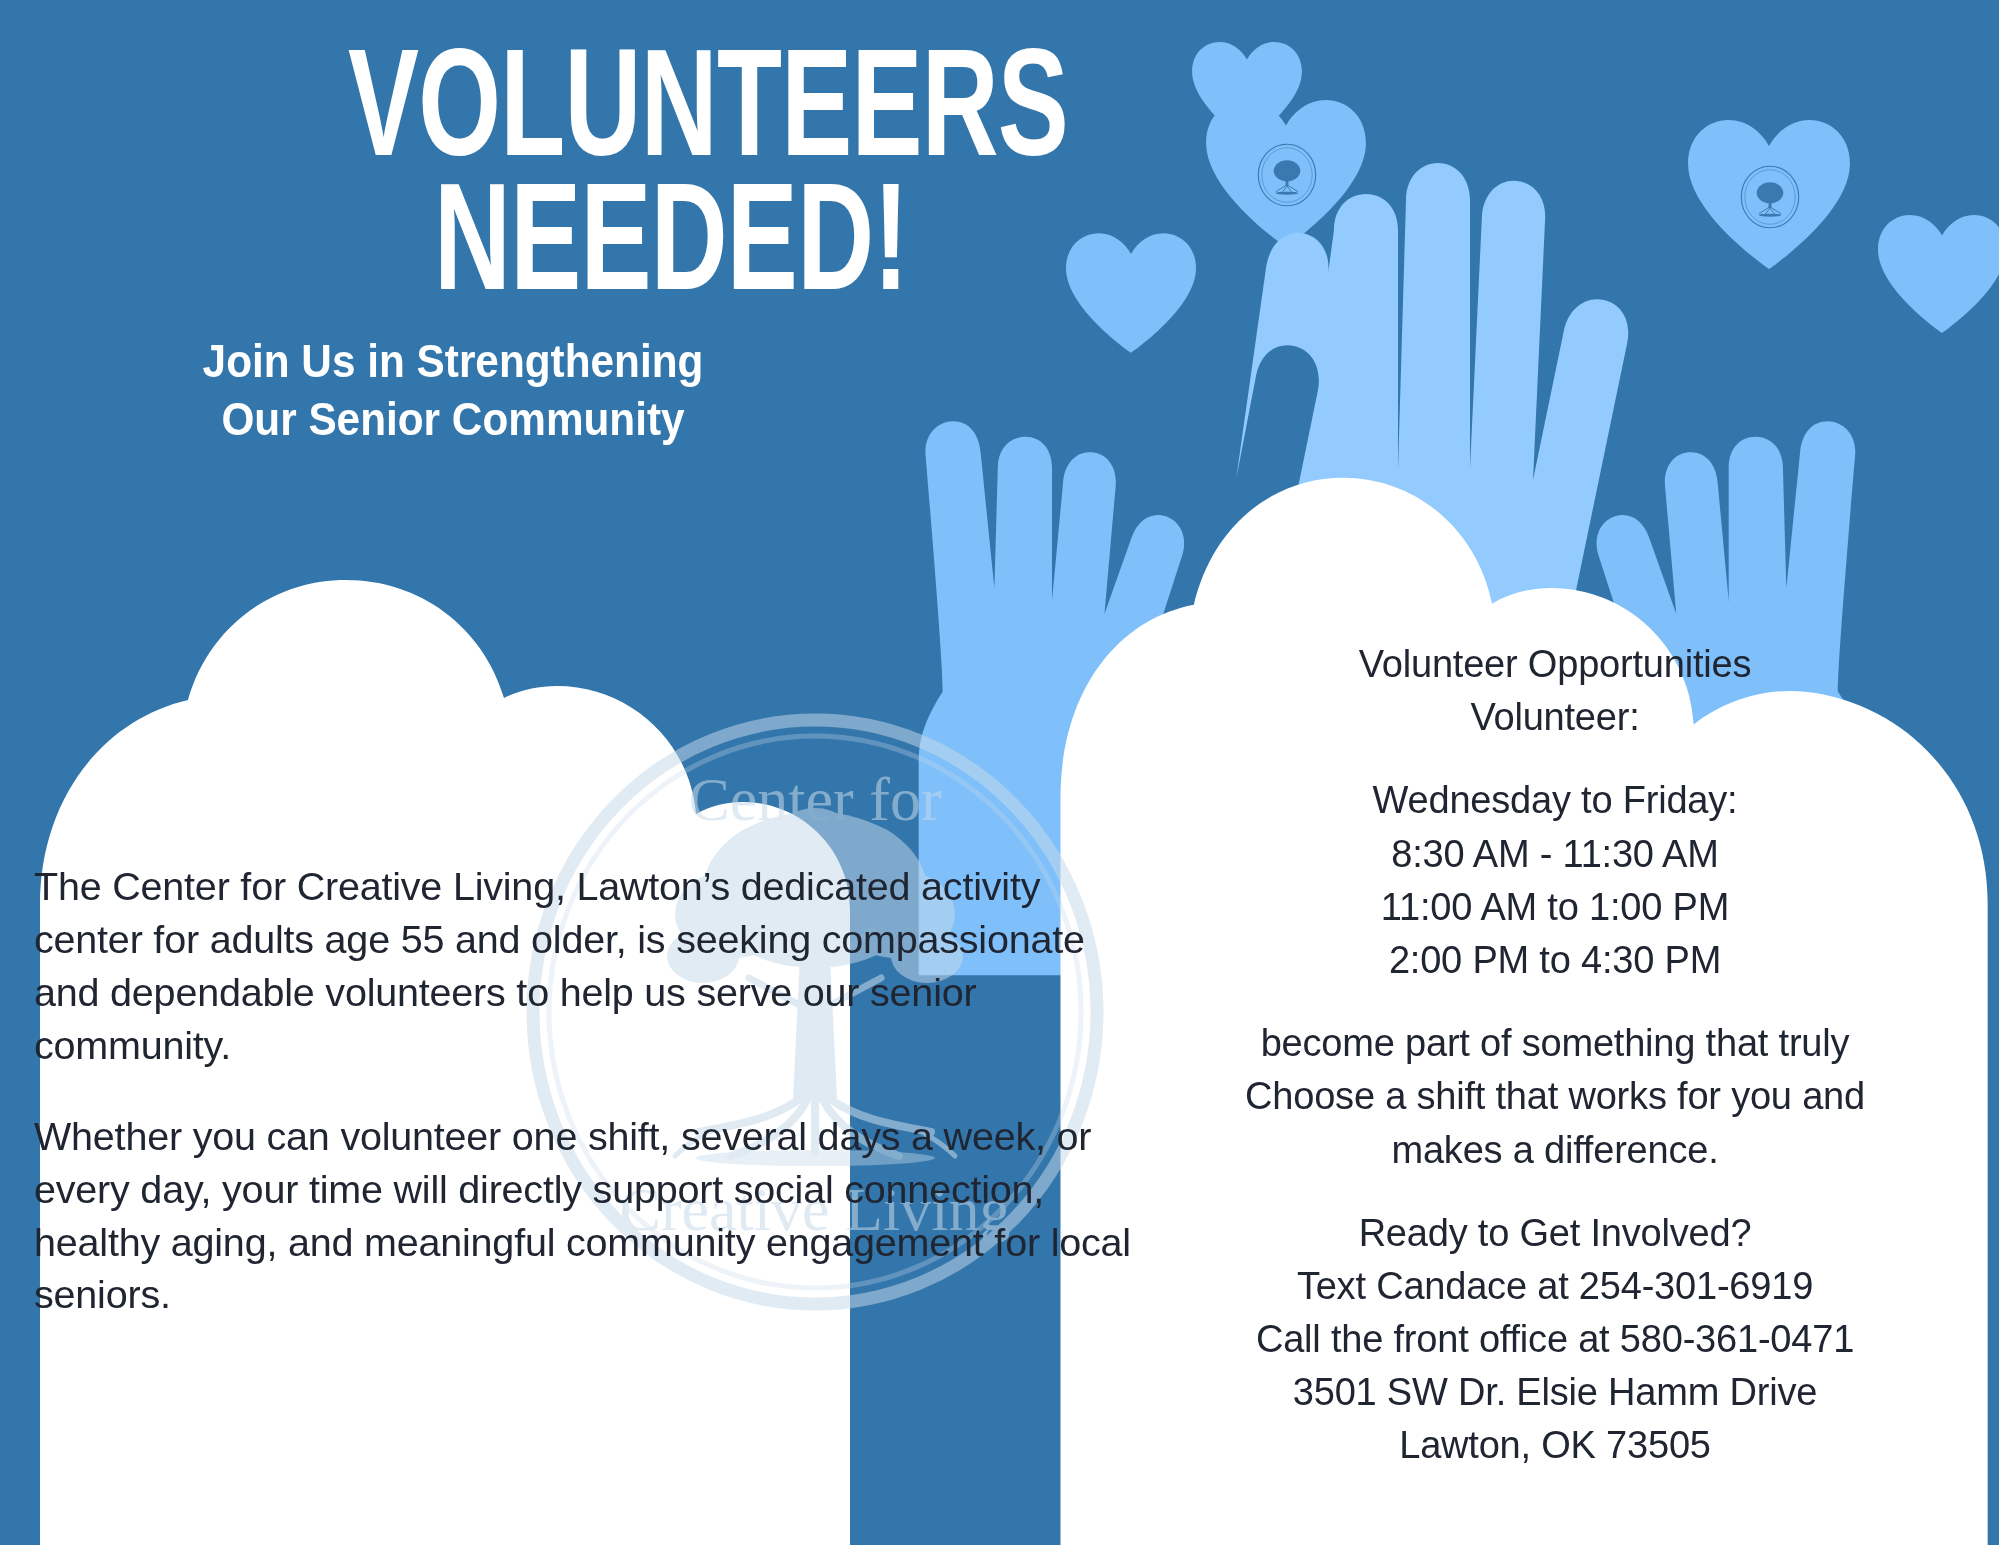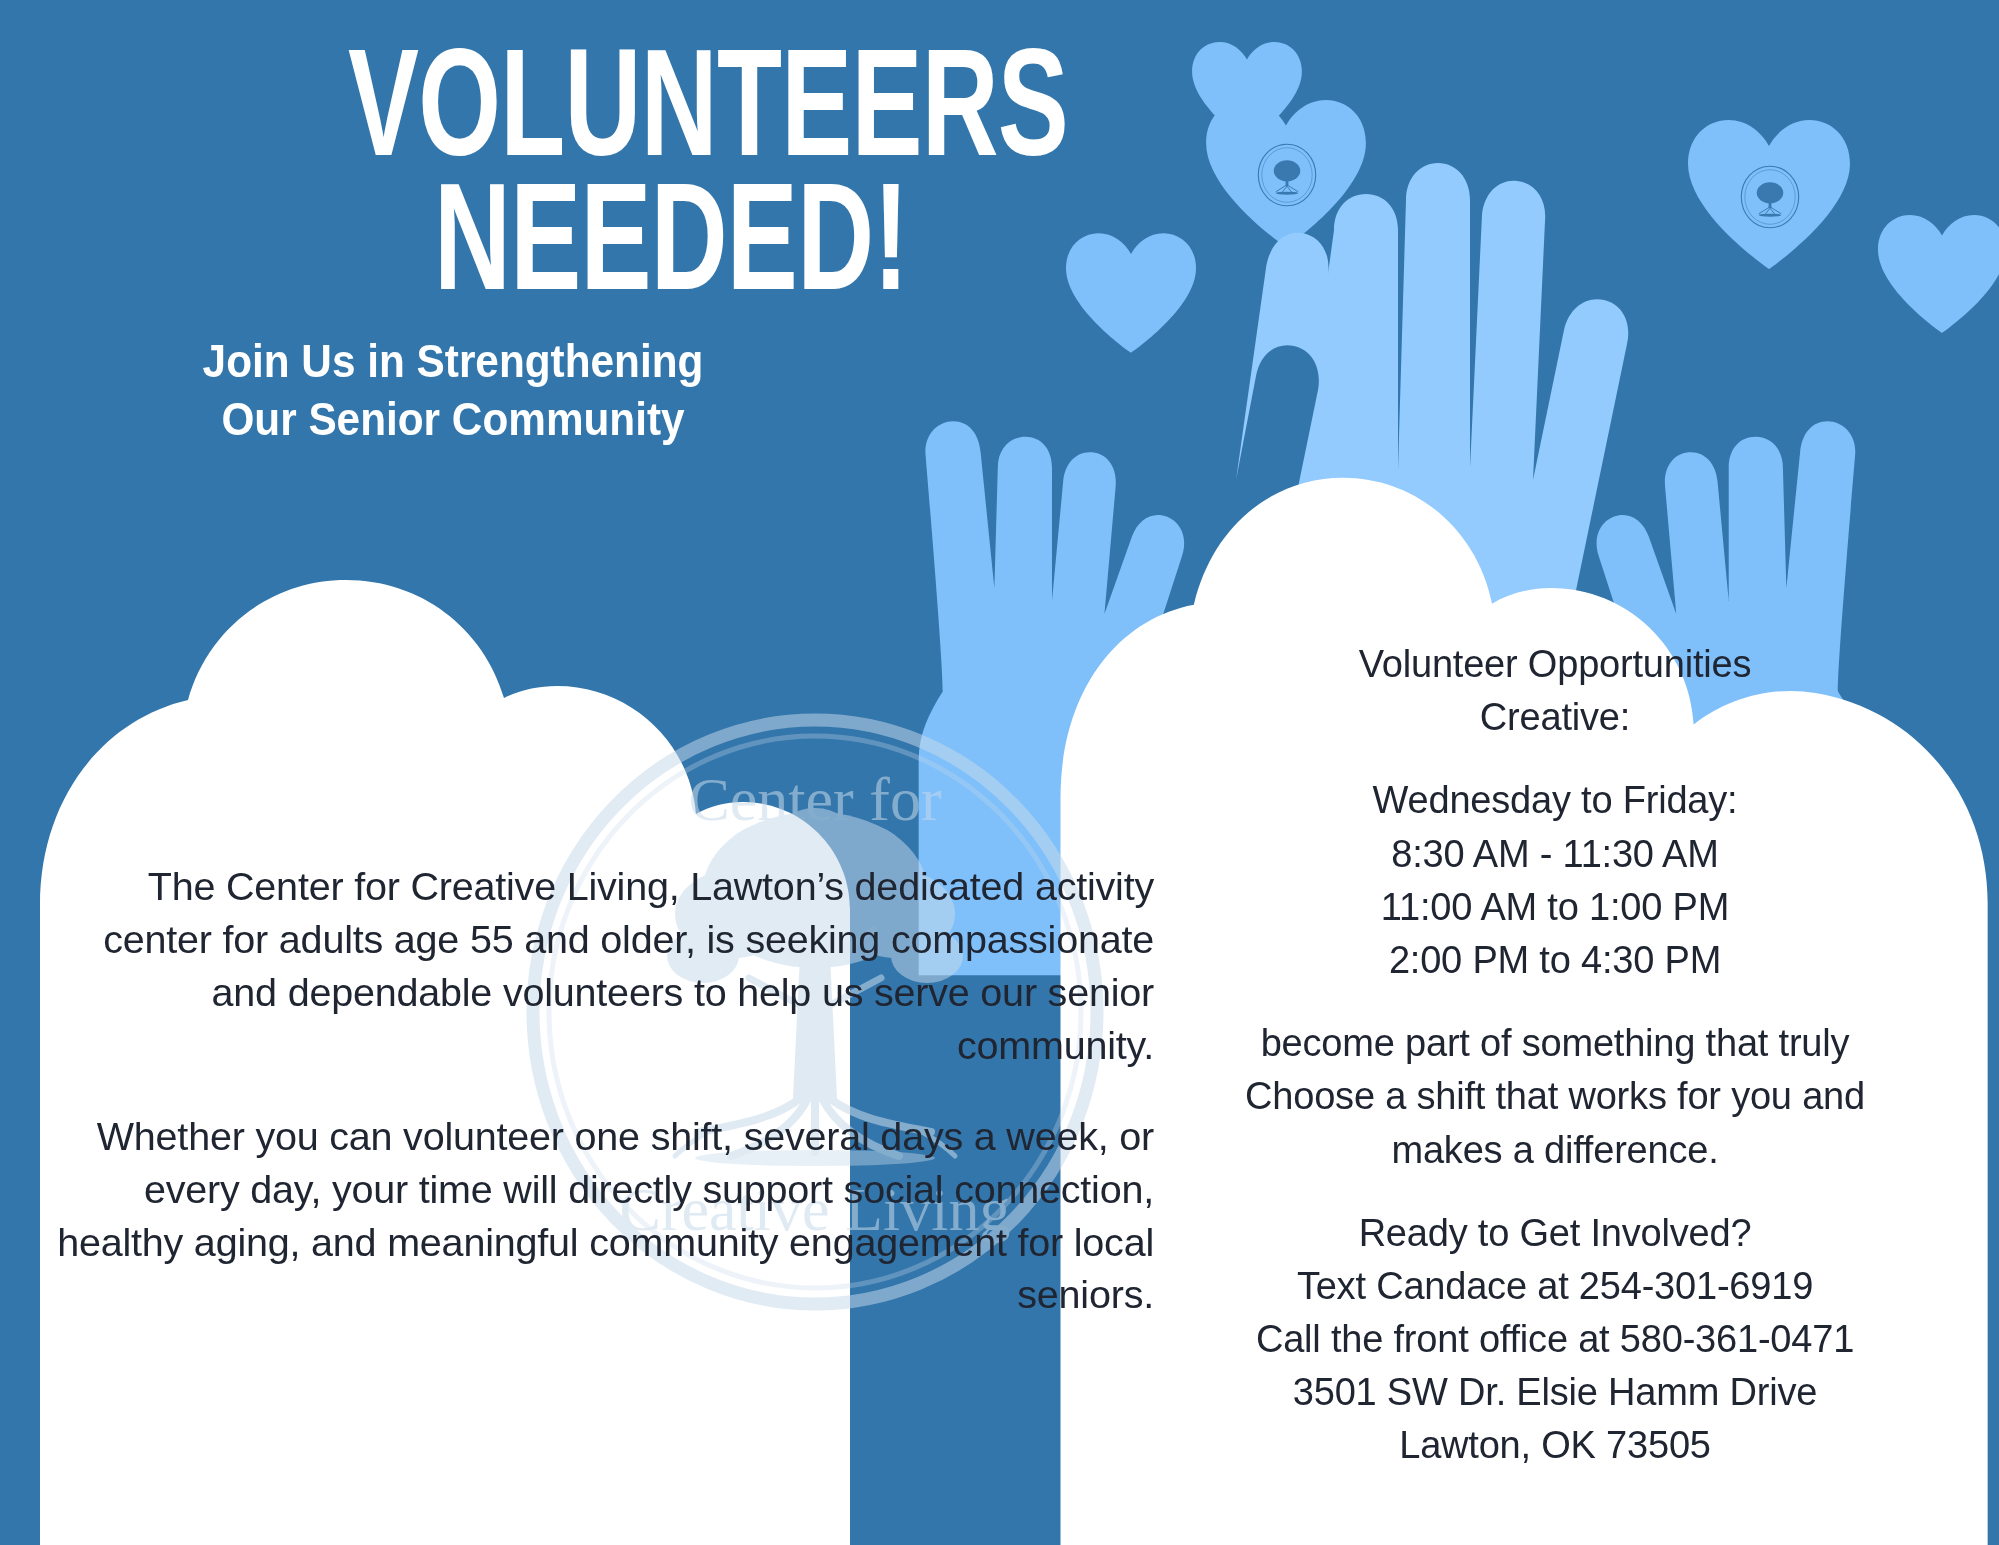--- a/index.html
+++ b/index.html
@@ -47,21 +47,20 @@
   }
 
   
   .left-copy {
     position:absolute; left:34px; top:860px; width:1120px;
     z-index:7;
     color:#202532;
     font-size:39.5px;
     line-height:1.34;
     letter-spacing:-0.2px;
-    text-align:right;
   }
   .left-copy p { margin-bottom:38px; }
   .left-copy p:last-child { margin-bottom:12px; }
 
   
   .right-col {
     position:absolute; left:1155px; top:638px; width:800px;
     z-index:7;
     color:#202532;
     text-align:center;
@@ -303,21 +302,21 @@
 
   <div class="left-copy">
     <p>The Center for Creative Living, Lawton’s dedicated activity center for adults age 55 and older, is seeking compassionate and dependable volunteers to help us serve our senior community.</p>
     <p>Whether you can volunteer one shift, several days a week, or every day, your time will directly support social connection, healthy aging, and meaningful community engagement for local seniors.</p>
   </div>
 
   <div class="right-col">
 
     <div class="blk">
       <span class="ln">Volunteer Opportunities</span>
-      <span class="ln">Creative:</span>
+      <span class="ln">Volunteer:</span>
     </div>
 
     <div class="blk">
       <span class="ln">Wednesday to Friday:</span>
       <span class="ln">8:30 AM - 11:30 AM</span>
       <span class="ln">11:00 AM to 1:00 PM</span>
       <span class="ln">2:00 PM to 4:30 PM</span>
     </div>
 
     <div class="blk">

